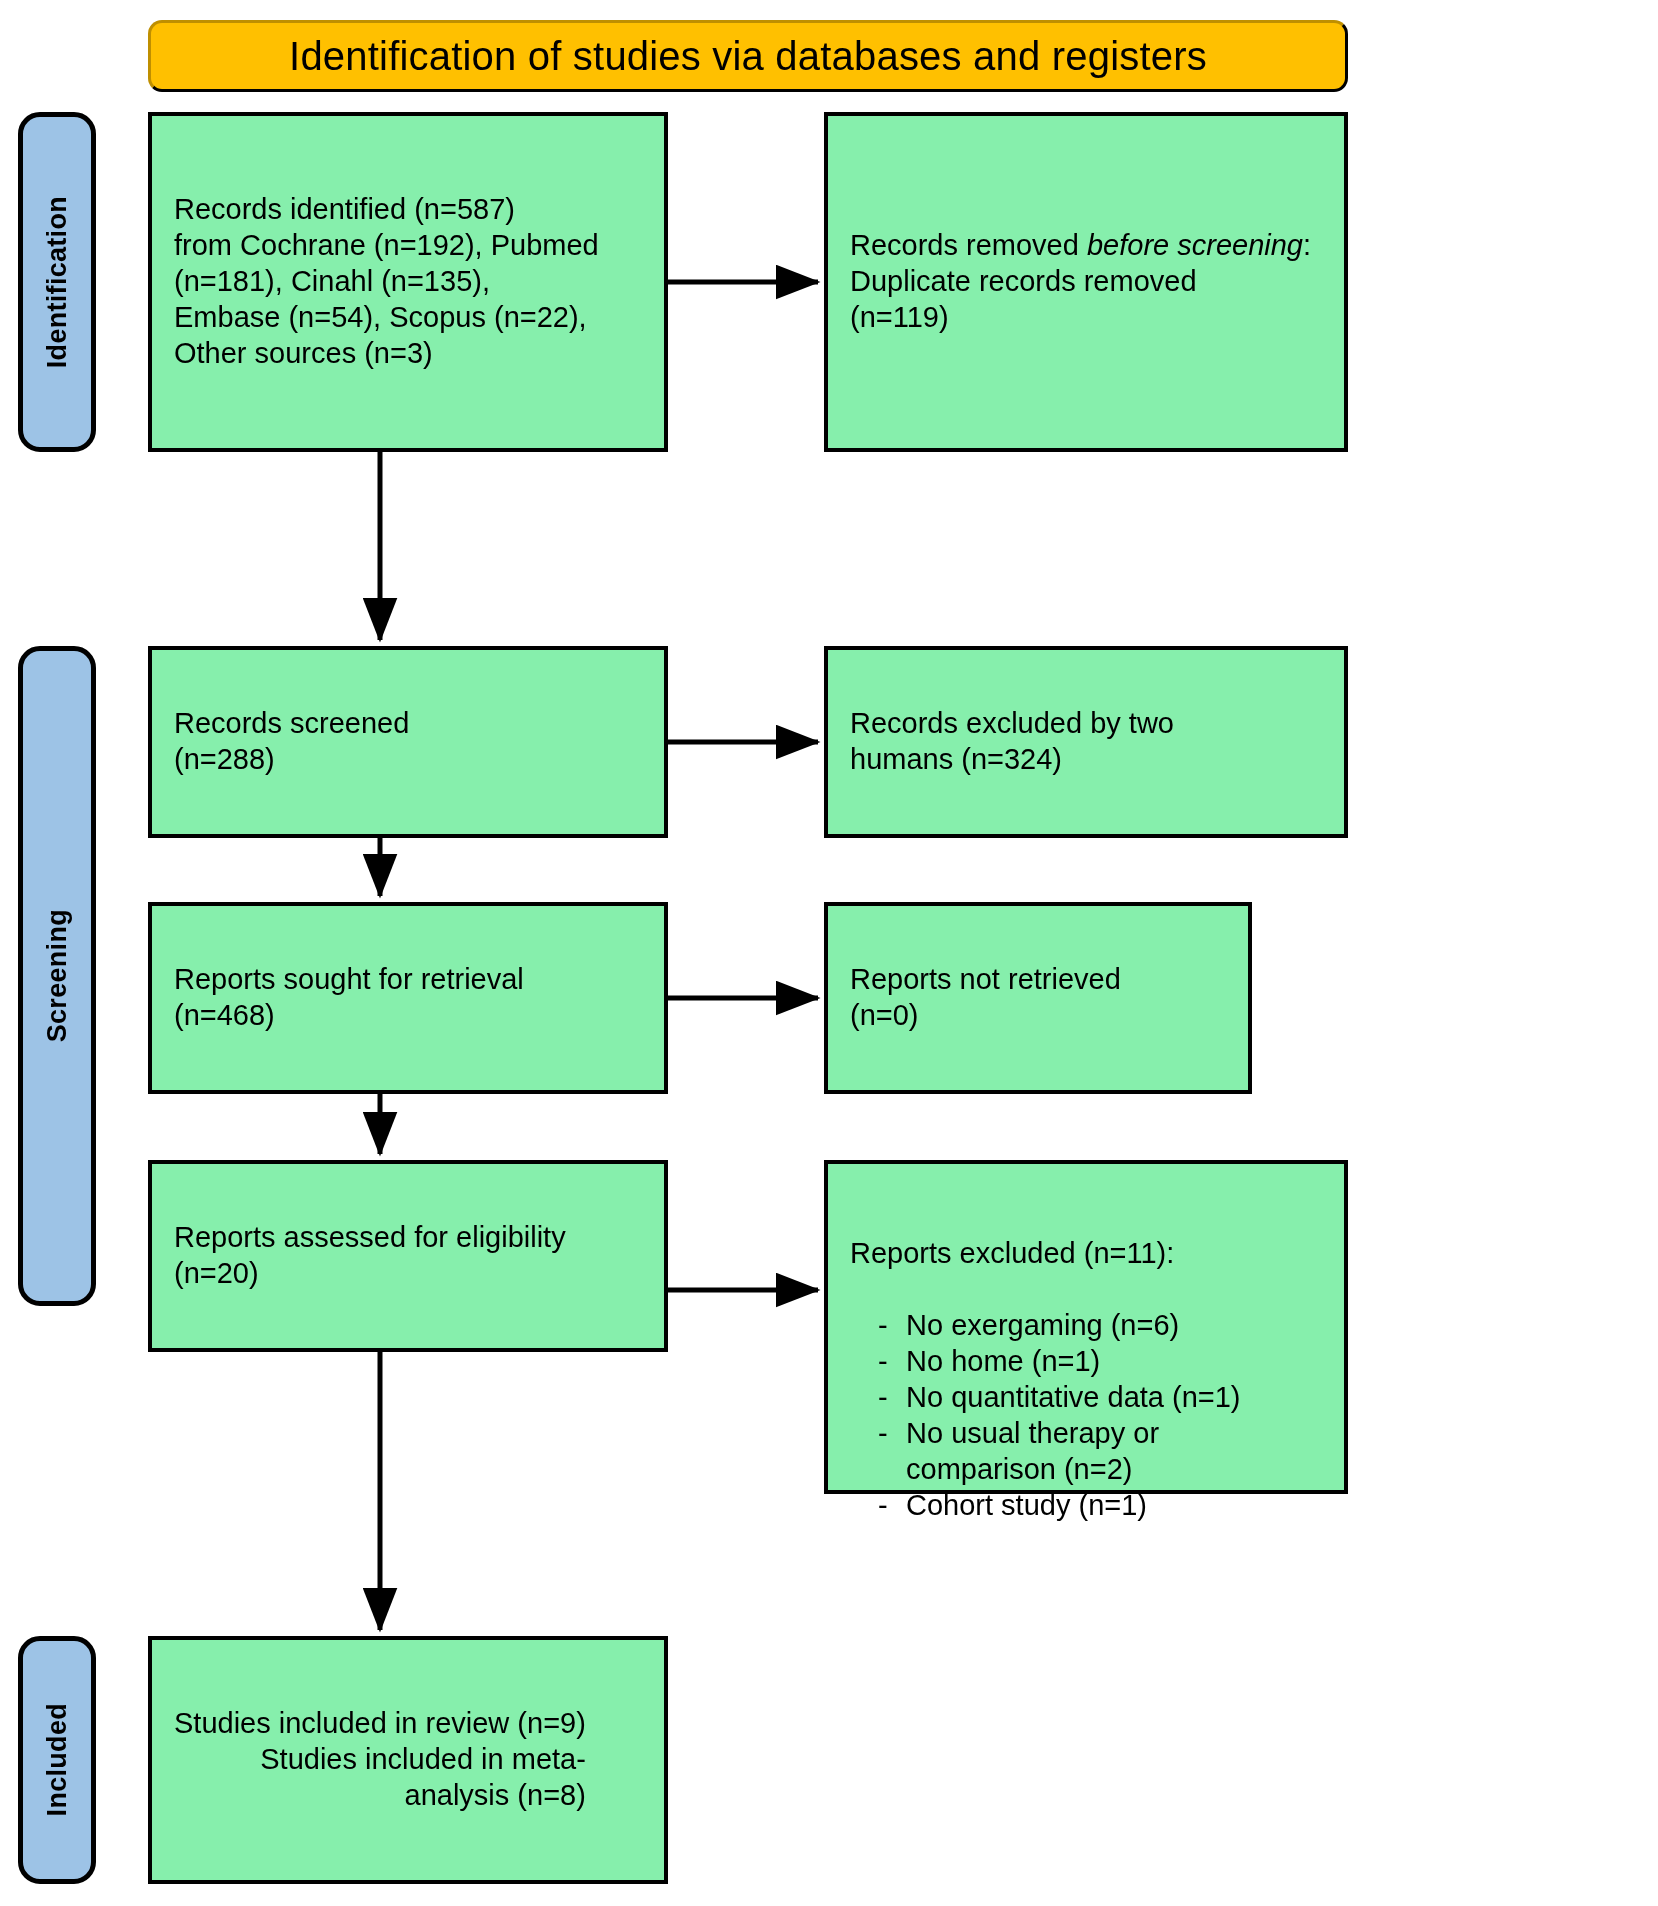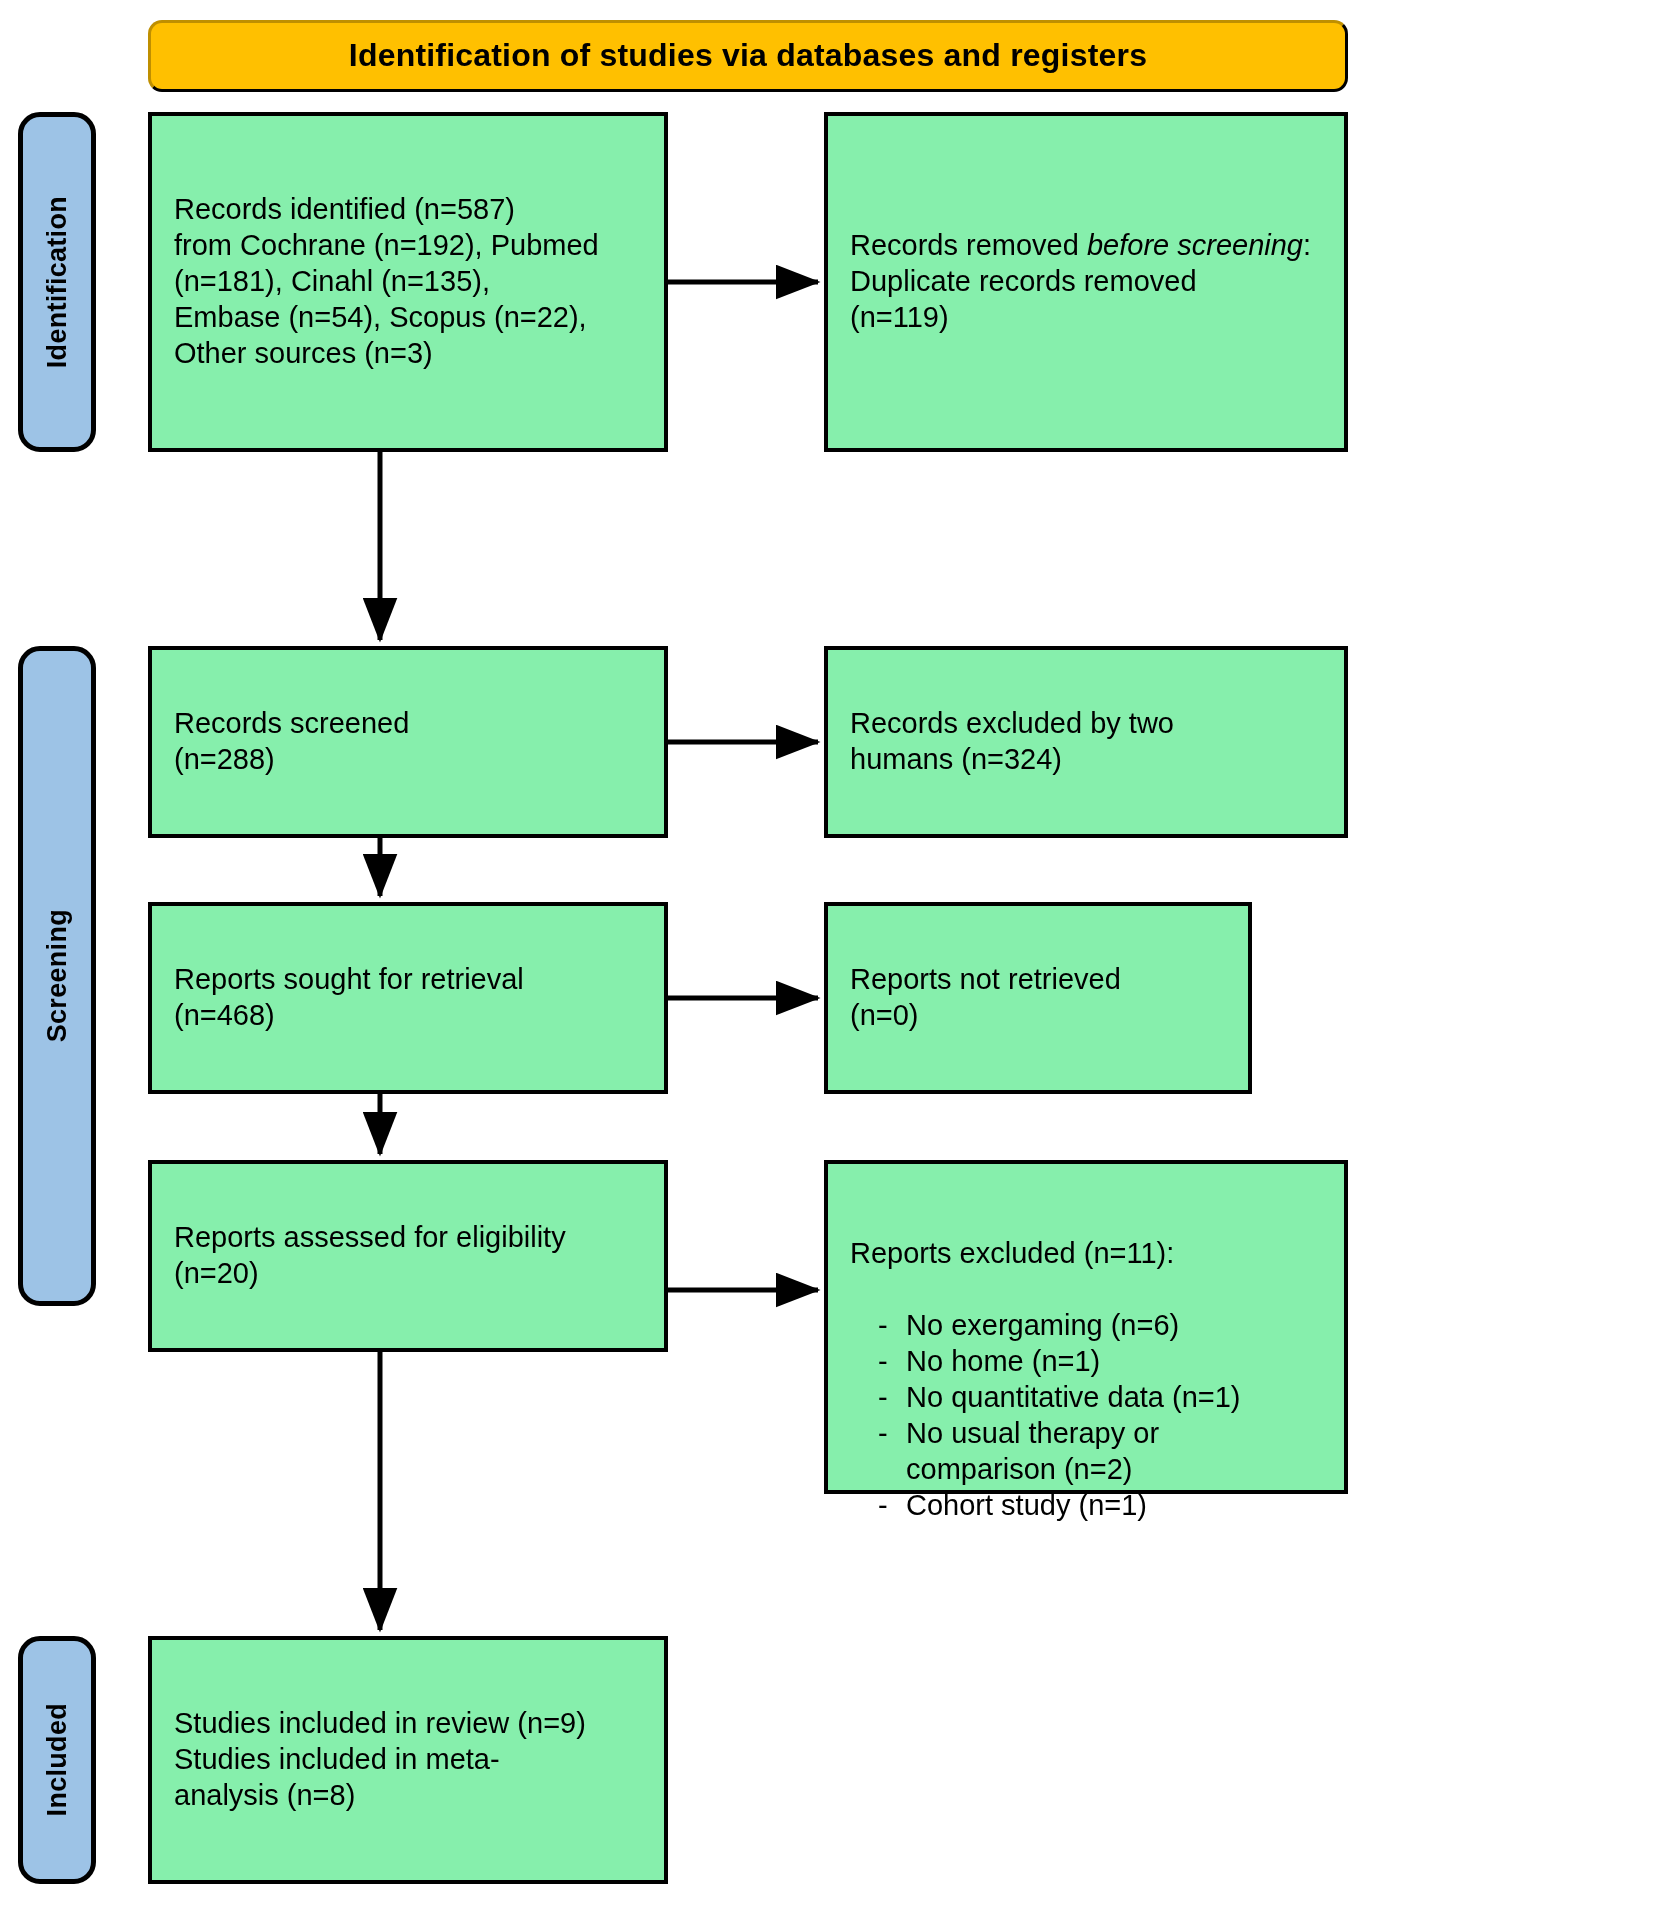--- a/index.html
+++ b/index.html
@@ -30,22 +30,22 @@
     border: 3px solid #000000;
     border-top-color: #BF8F00;
     border-left-color: #BF8F00;
     border-radius: 14px;
     box-sizing: border-box;
     display: flex;
     align-items: center;
     justify-content: center;
   }
   .header-banner-title {
-    font-size: 32px;
-    font-weight: bold;
+    font-size: 40px;
+    font-weight: normal;
     color: #000000;
     letter-spacing: 0.2px;
     text-align: center;
     line-height: 1.1;
   }
 
   
   .stage-bar {
     position: absolute;
     background: #9DC3E6;
@@ -88,21 +88,21 @@
   .flow-box-text .em { font-style: italic; }
 
   #box-identified      { left: 148px;  top: 112px;  width: 520px;  height: 340px; }
   #box-removed         { left: 824px;  top: 112px;  width: 524px;  height: 340px; }
   #box-screened        { left: 148px;  top: 646px;  width: 520px;  height: 192px; }
   #box-excluded-humans { left: 824px;  top: 646px;  width: 524px;  height: 192px; }
   #box-sought          { left: 148px;  top: 902px;  width: 520px;  height: 192px; }
   #box-not-retrieved   { left: 824px;  top: 902px;  width: 428px;  height: 192px; }
   #box-assessed        { left: 148px;  top: 1160px; width: 520px;  height: 192px; }
   #box-reports-excl    { left: 824px;  top: 1160px; width: 524px;  height: 334px; align-items: flex-start; }
-  #box-included        { left: 148px;  top: 1636px; width: 520px;  height: 248px; }
+  #box-included        { left: 148px;  top: 1636px; width: 520px;  height: 248px; text-align: right; }
 
   #box-reports-excl .flow-box-text { padding-top: 36px; }
 
   
   .excl-title { font-size: 29px; line-height: 1.24; }
   .excl-list {
     list-style: none;
     margin: 0;
     padding: 0;
   }

